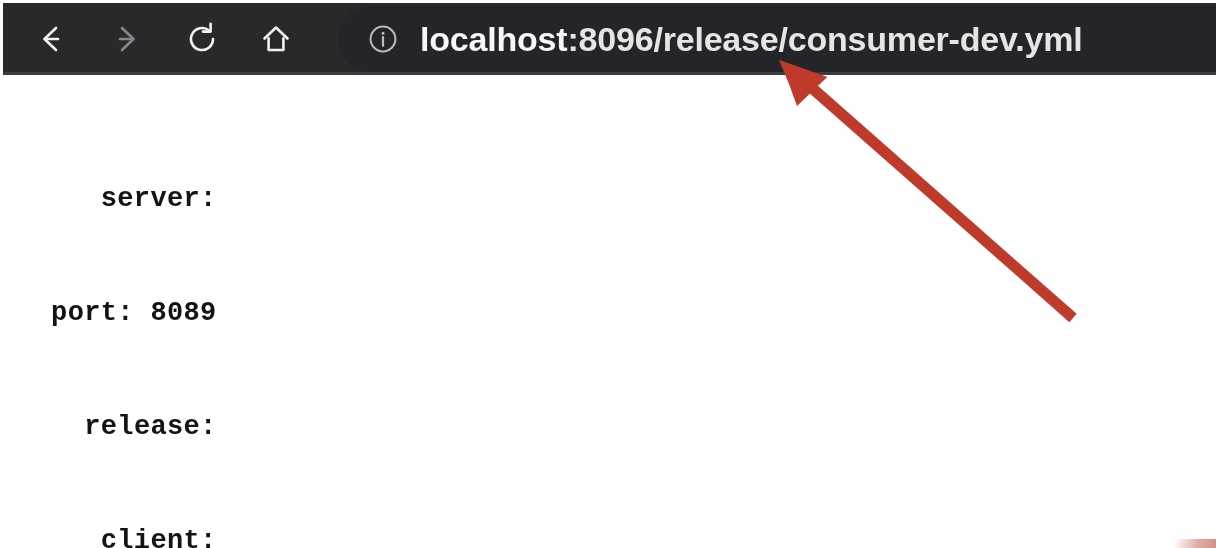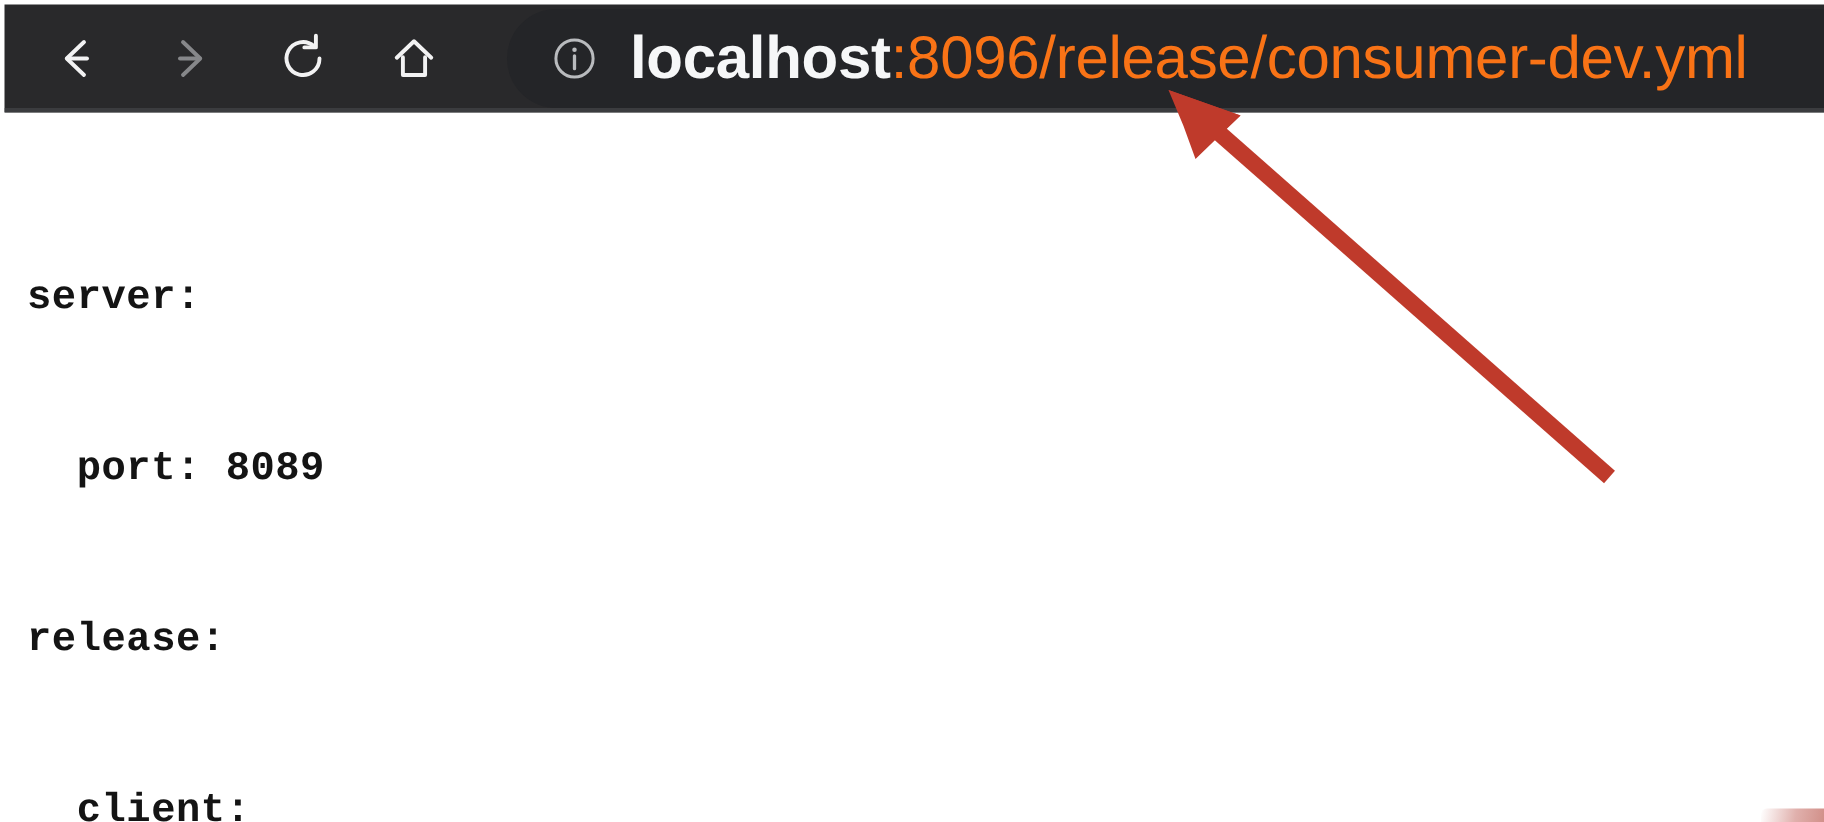--- a/index.html
+++ b/index.html
@@ -71,50 +71,50 @@
     flex: 0 0 auto;
     width: 30px;
     height: 30px;
     margin-right: 22px;
     display: flex;
     align-items: center;
     justify-content: center;
   }
   .url-text {
     font-family: "Liberation Sans", sans-serif;
-    font-size: 40px;
+    font-size: 34px;
     line-height: 1;
     letter-spacing: -0.2px;
     white-space: nowrap;
     display: flex;
     align-items: baseline;
   }
   .url-host {
     color: #f6f7f8;
     font-weight: bold;
   }
   .url-rest {
-    color: #f97316;
-    font-weight: normal;
+    color: #e5e5e5;
+    font-weight: bold;
   }
 
   
   .yaml-body {
     position: absolute;
     left: 18px;
     top: 104px;
     font-family: "Liberation Mono", "DejaVu Sans Mono", monospace;
     font-size: 27px;
     font-weight: bold;
     line-height: 38px;
     color: #141414;
     white-space: pre;
     letter-spacing: 0.35px;
   }
-  .yaml-line { white-space: pre; display: block; height: 38px; }
+  .yaml-line { white-space: pre; display: block; height: 38px; text-align: right; }
 
   
   .annotation-arrow {
     position: absolute;
     left: 0;
     top: 0;
     width: 1216px;
     height: 548px;
     pointer-events: none;
   }

